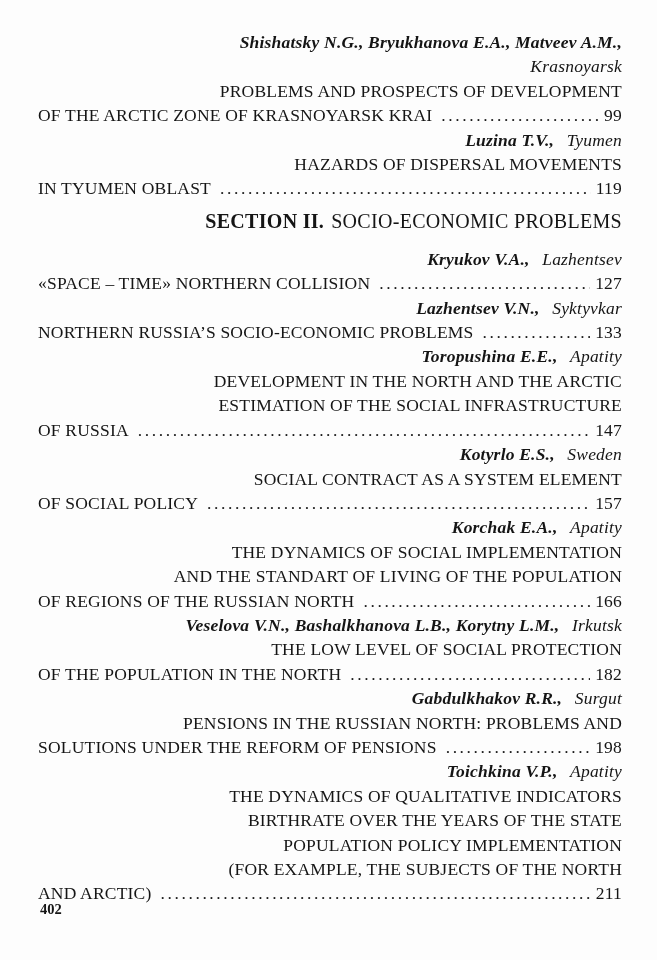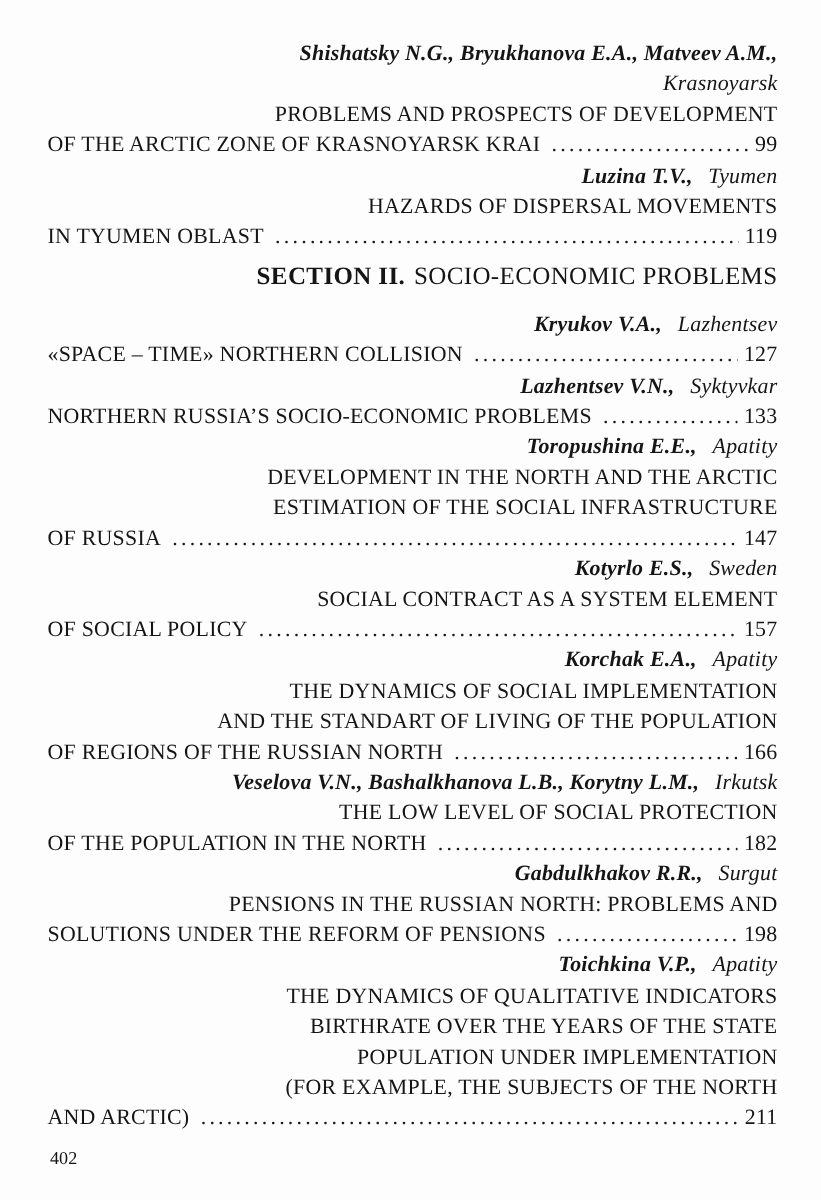--- a/index.html
+++ b/index.html
@@ -71,23 +71,22 @@
     font-weight: bold;
   }
   .section-heading .rest {
     margin-left: 7px;
   }
   .folio {
     position: absolute;
     left: 40px;
     top: 901px;
     font-size: 14.5px;
-    font-weight: normal;
+    font-weight: bold;
     line-height: 16px;
-    margin-top: 18px;
   }
 </style>
 </head>
 <body>
 
 <div class="page">
   <div class="content">
 
     <div class="entry">
       <div class="line author-line">
@@ -212,21 +211,21 @@
       </div>
     </div>
 
     <div class="entry">
       <div class="line author-line">
         <span class="authors">Toichkina V.P.,</span>
         <span class="location">Apatity</span>
       </div>
       <div class="line title-line">THE DYNAMICS OF QUALITATIVE INDICATORS</div>
       <div class="line title-line">BIRTHRATE OVER THE YEARS OF THE STATE</div>
-      <div class="line title-line">POPULATION UNDER IMPLEMENTATION</div>
+      <div class="line title-line">POPULATION POLICY IMPLEMENTATION</div>
       <div class="line title-line">(FOR EXAMPLE, THE SUBJECTS OF THE NORTH</div>
       <div class="line dotline">
         <span class="t">AND ARCTIC)</span>
         <span class="dots">......................................................................................................................................................</span>
         <span class="pageno">211</span>
       </div>
     </div>
 
   </div>
 

